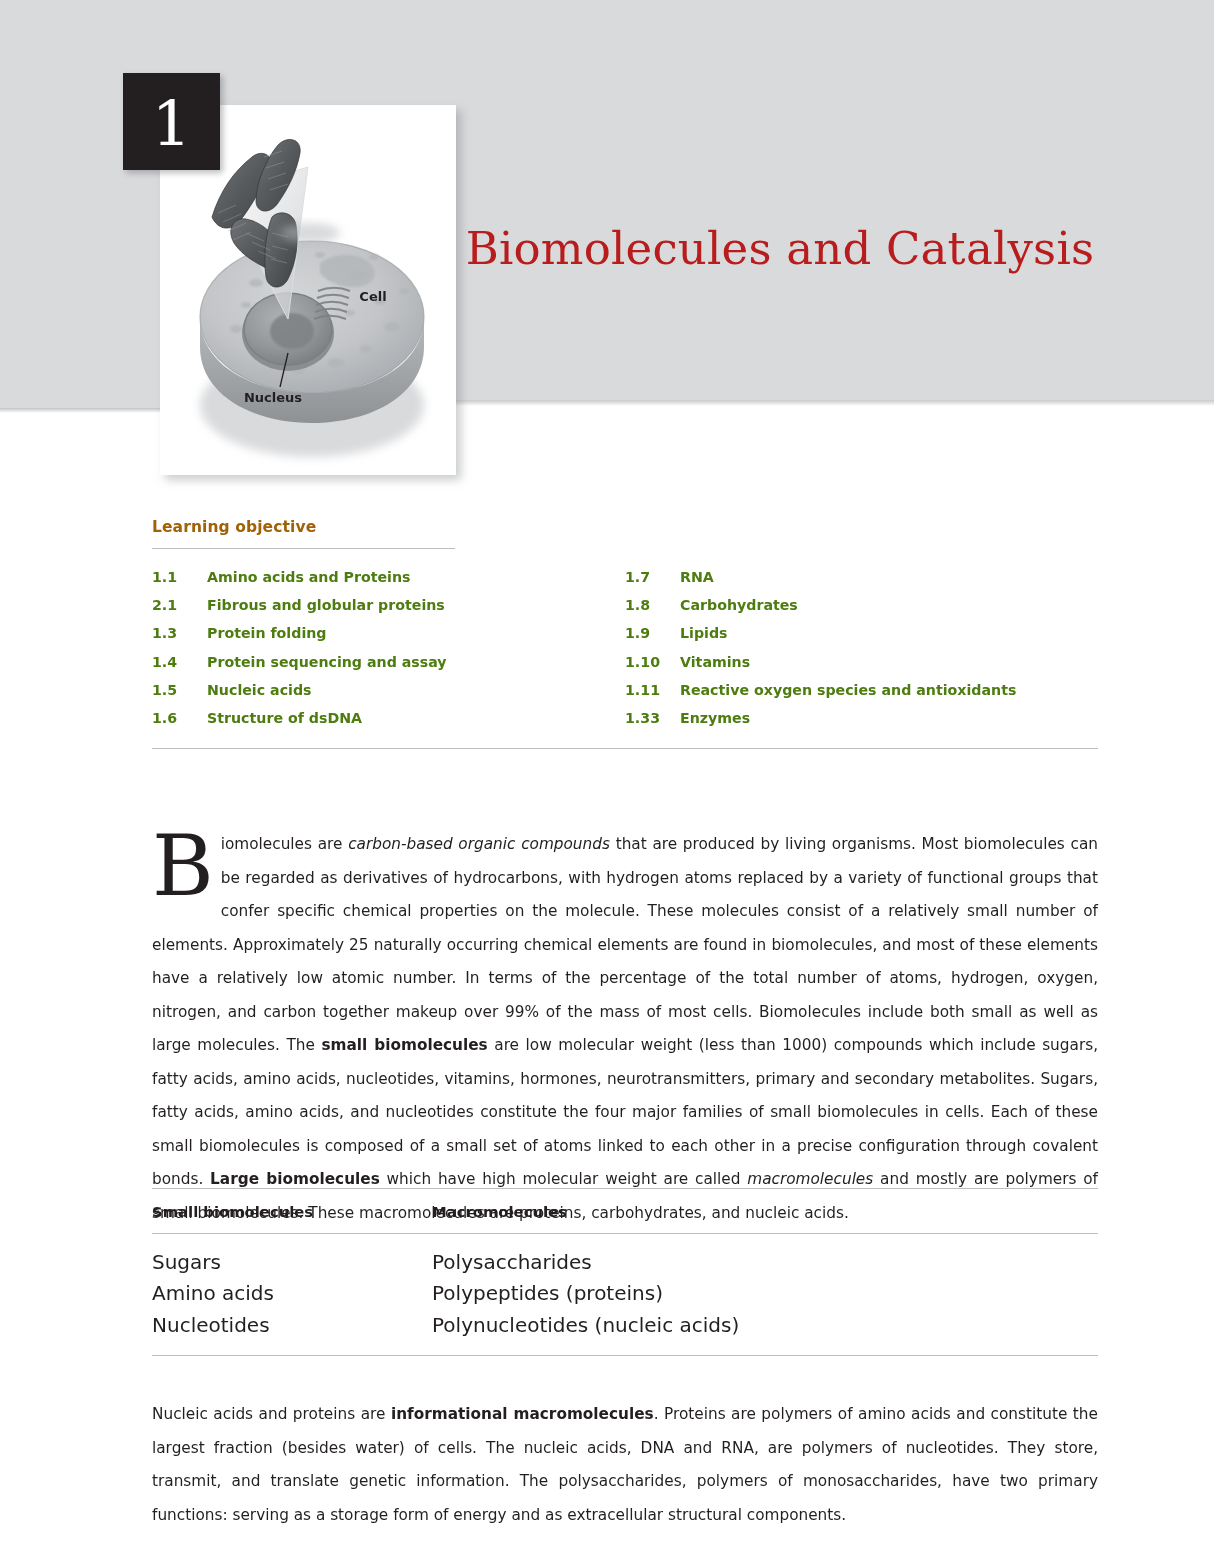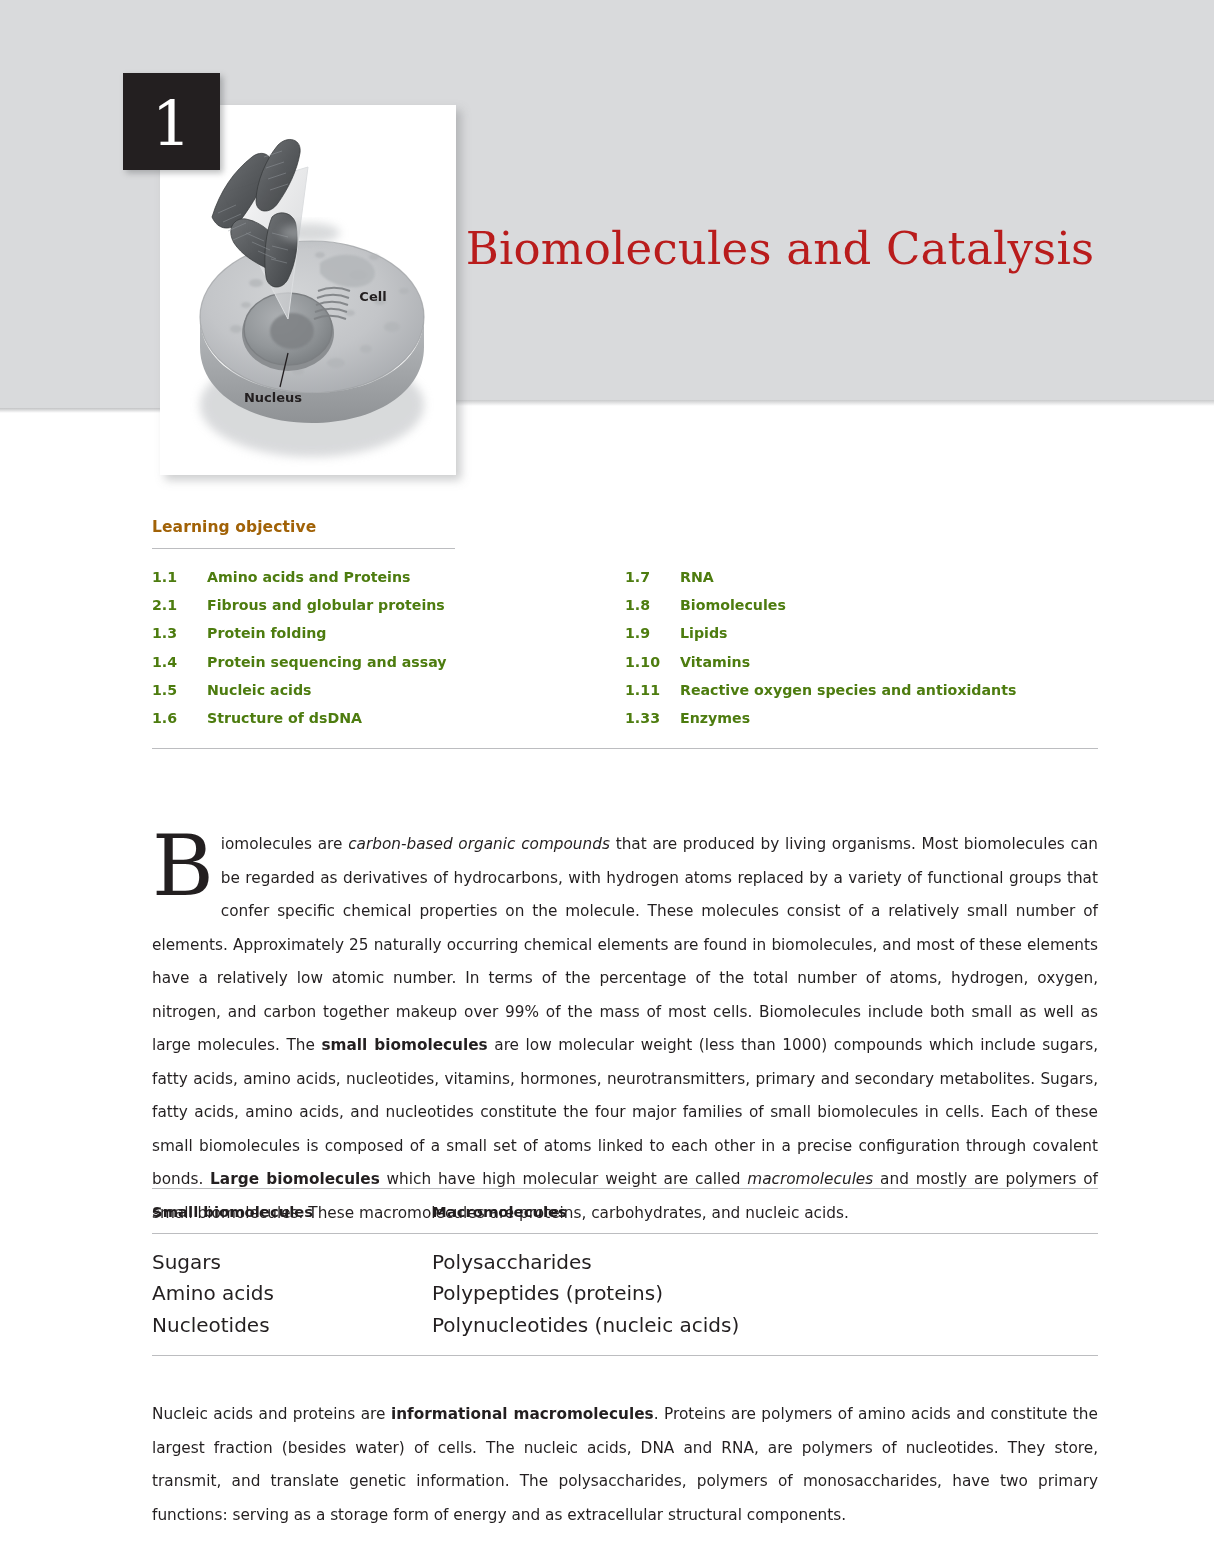--- a/index.html
+++ b/index.html
@@ -371,21 +371,21 @@
         <span class="lo-label">Structure of dsDNA</span>
       </div>
     </div>
     <div class="lo-col">
       <div class="lo-row">
         <span class="lo-num">1.7</span>
         <span class="lo-label">RNA</span>
       </div>
       <div class="lo-row">
         <span class="lo-num">1.8</span>
-        <span class="lo-label">Biomolecules</span>
+        <span class="lo-label">Carbohydrates</span>
       </div>
       <div class="lo-row">
         <span class="lo-num">1.9</span>
         <span class="lo-label">Lipids</span>
       </div>
       <div class="lo-row">
         <span class="lo-num">1.10</span>
         <span class="lo-label">Vitamins</span>
       </div>
       <div class="lo-row">

